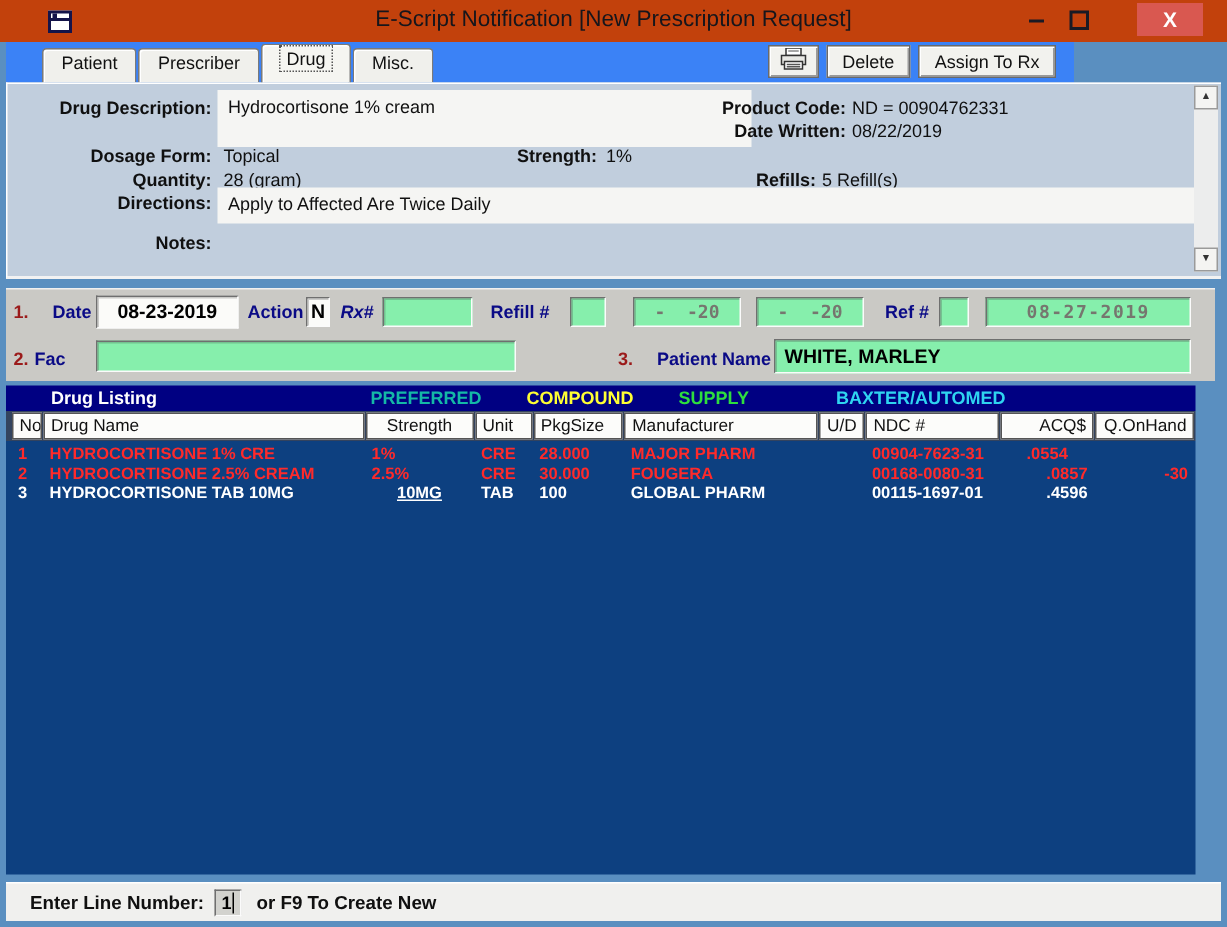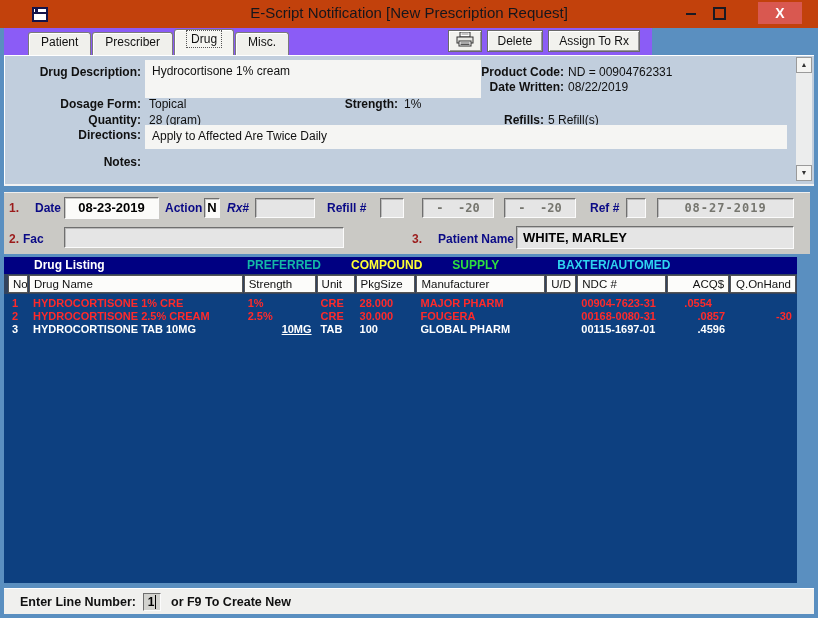--- a/index.html
+++ b/index.html
@@ -15,42 +15,42 @@
   .win-icon::before{content:"";position:absolute;left:0;right:0;top:3px;height:2px;background:#14144a;}
   .win-icon::after{content:"";position:absolute;left:1px;top:0;width:3px;height:3px;background:#14144a;}
   .win-title{position:absolute;left:0;right:0;top:4px;text-align:center;font-size:15px;color:#16161c;letter-spacing:0px;}
   .ctl{position:absolute;top:2px;height:22px;line-height:22px;text-align:center;color:#1a1a24;font-size:13px;cursor:default;}
   .ctl-min{left:678px;width:26px;}
   .ctl-min::after{content:"";display:inline-block;width:10px;border-bottom:2px solid #1a1a24;vertical-align:middle;}
   .ctl-max{left:706px;width:26px;}
   .ctl-max::after{content:"";display:inline-block;width:9px;height:9px;border:2px solid #1a1a24;vertical-align:middle;}
   .ctl-close{left:758px;width:44px;background:#d95850;color:#fff;font-size:14px;font-weight:bold;}
   
-  .tabrow{position:absolute;top:28px;left:4px;width:648px;height:27px;background:#8b5cf6;}
+  .tabrow{position:absolute;top:28px;left:4px;width:712px;height:27px;background:#3b82f6;}
   .tabs{position:absolute;left:24px;bottom:0;display:flex;align-items:flex-end;}
   .tab{height:20px;padding:2px 12px 0 12px;background:#f0f0ec;border:1px solid #7a7a7a;border-bottom:none;border-top-left-radius:3px;border-top-right-radius:3px;box-shadow:inset 1px 1px 0 #fff;font-size:12px;color:#111;margin-right:1px;}
   .tab.sel{height:23px;background:#f5f5f1;position:relative;z-index:2;}
   .tab.sel .tlab{outline:1px dotted #555;padding:1px 4px;}
   .tb-buttons{position:absolute;right:12px;top:2px;display:flex;gap:5px;}
   .btn{height:22px;background:#f2f2ee;border:1px solid #6a6a6a;box-shadow:inset 1px 1px 0 #fff, inset -1px -1px 0 #9a9a9a;font-family:"Liberation Sans",sans-serif;font-size:12px;color:#111;padding:0 10px;}
   .btn-print{width:34px;padding:0;display:flex;align-items:center;justify-content:center;}
   
   .panel{position:absolute;top:55px;left:4px;width:810px;height:131px;background:#c1cedd;border-top:1px solid #fff;border-left:1px solid #fff;border-bottom:2px solid #f2f2f2;box-sizing:border-box;}
   .plabel{position:absolute;font-size:12px;font-weight:bold;color:#101010;text-align:right;}
   .pvalue{position:absolute;font-size:12px;color:#101010;}
-  .whitebox{position:absolute;background:#f5f5f3;}
+  .whitebox{position:absolute;background:#f5f5f3;padding-left:20px;}
   .vscroll{position:absolute;right:2px;top:1px;width:16px;height:124px;background:#eceded;}
   .sb-btn{position:absolute;left:0;width:16px;height:16px;background:#f4f4f2;border:1px solid #9a9a9a;box-sizing:border-box;font-size:7px;color:#333;text-align:center;line-height:14px;}
   .sb-up{top:0;}
   .sb-down{bottom:0;}
   
   .silver{position:absolute;top:192px;left:4px;width:806px;height:62px;background:#cac9c5;border-top:1px solid #efefef;box-sizing:border-box;}
   .num{position:absolute;font-size:12px;font-weight:bold;color:#9b1a1a;}
   .nlabel{position:absolute;font-size:12px;font-weight:bold;color:#0a0a86;}
-  .sunken{position:absolute;box-sizing:border-box;border:1px solid;border-color:#6f6f6f #fbfbfb #fbfbfb #6f6f6f;box-shadow:inset 1px 1px 0 rgba(60,60,60,.25);background:#e5e5e5;}
+  .sunken{position:absolute;box-sizing:border-box;border:1px solid;border-color:#6f6f6f #fbfbfb #fbfbfb #6f6f6f;box-shadow:inset 1px 1px 0 rgba(60,60,60,.25);background:#86efac;}
   .fld-white{background:#fbfbf9;}
   .fld-date{font-size:13px;font-weight:bold;color:#000;text-align:center;line-height:20px;}
   .fld-mono{font-family:"DejaVu Sans Mono",monospace;font-size:12px;font-weight:bold;color:#76766f;text-align:center;line-height:18px;white-space:pre;}
   .fld-patient{font-size:13px;font-weight:bold;color:#000;line-height:21px;padding-left:6px;}
   
   .navybar{position:absolute;top:257px;left:4px;width:793px;height:17px;background:#000082;color:#fff;font-size:12px;font-weight:bold;line-height:17px;}
   .navybar .nb-title{position:absolute;left:30px;}
   .legend{position:absolute;left:243px;display:flex;gap:30px;}
   .gridhead{position:absolute;top:274px;left:4px;width:793px;height:20px;background:#33435e;display:flex;padding-left:4px;box-sizing:border-box;}
   .hcell{height:18px;margin:1px 1px 0 0;background:#fcfcfa;border:1px solid #555;box-shadow:inset 1px 1px 0 #fff;box-sizing:border-box;font-size:11.5px;color:#111;padding:2px 4px 0 4px;overflow:hidden;white-space:nowrap;}
@@ -172,21 +172,21 @@
       <span style="color: #14b8a6;">PREFERRED</span>
       <span style="color: rgb(255, 255, 51);">COMPOUND</span>
       <span style="color: rgb(46, 222, 62);">SUPPLY</span>
       <span style="color: rgb(47, 212, 240); margin-left: 28px;">BAXTER/AUTOMED</span>
     </div>
 </div>
 
 <div class="gridhead">
     <div class="hcell" style="width: 20px; text-align: left;">No.</div>
     <div class="hcell" style="width: 214px; text-align: left;">Drug Name</div>
-    <div class="hcell" style="width: 72px; text-align: left;">Strength</div>
+    <div class="hcell" style="width: 72px; text-align: center;">Strength</div>
     <div class="hcell" style="width: 38px; text-align: left;">Unit</div>
     <div class="hcell" style="width: 60px; text-align: left;">PkgSize</div>
     <div class="hcell" style="width: 129px; text-align: left;">Manufacturer</div>
     <div class="hcell" style="width: 30px; text-align: left;">U/D</div>
     <div class="hcell" style="width: 89px; text-align: left;">NDC #</div>
     <div class="hcell" style="width: 62px; text-align: right;">ACQ$</div>
     <div class="hcell" style="width: 66px; text-align: right;">Q.OnHand</div>
   </div>
 <div class="gridbody">
     <div class="trow" style="color: rgb(255, 42, 42);">
@@ -209,21 +209,21 @@
       <div class="tcell" style="width: 60px; text-align: left;">30.000</div>
       <div class="tcell" style="width: 129px; text-align: left;">FOUGERA</div>
       <div class="tcell" style="width: 30px; text-align: left;"></div>
       <div class="tcell" style="width: 89px; text-align: left;">00168-0080-31</div>
       <div class="tcell" style="width: 62px; text-align: right;">.0857</div>
       <div class="tcell" style="width: 66px; text-align: right;">-30</div>
     </div>
     <div class="trow" style="color: rgb(255, 255, 255);">
       <div class="tcell" style="width: 20px; text-align: left;">3</div>
       <div class="tcell" style="width: 214px; text-align: left;">HYDROCORTISONE TAB 10MG</div>
-      <div class="tcell" style="width: 72px; text-align: right; text-decoration: underline;">10MG</div>
+      <div class="tcell" style="width: 72px; text-align: center; text-decoration: underline;">10MG</div>
       <div class="tcell" style="width: 38px; text-align: left;">TAB</div>
       <div class="tcell" style="width: 60px; text-align: left;">100</div>
       <div class="tcell" style="width: 129px; text-align: left;">GLOBAL PHARM</div>
       <div class="tcell" style="width: 30px; text-align: left;"></div>
       <div class="tcell" style="width: 89px; text-align: left;">00115-1697-01</div>
       <div class="tcell" style="width: 62px; text-align: right;">.4596</div>
       <div class="tcell" style="width: 66px; text-align: right;"></div>
     </div>
   </div>
 

